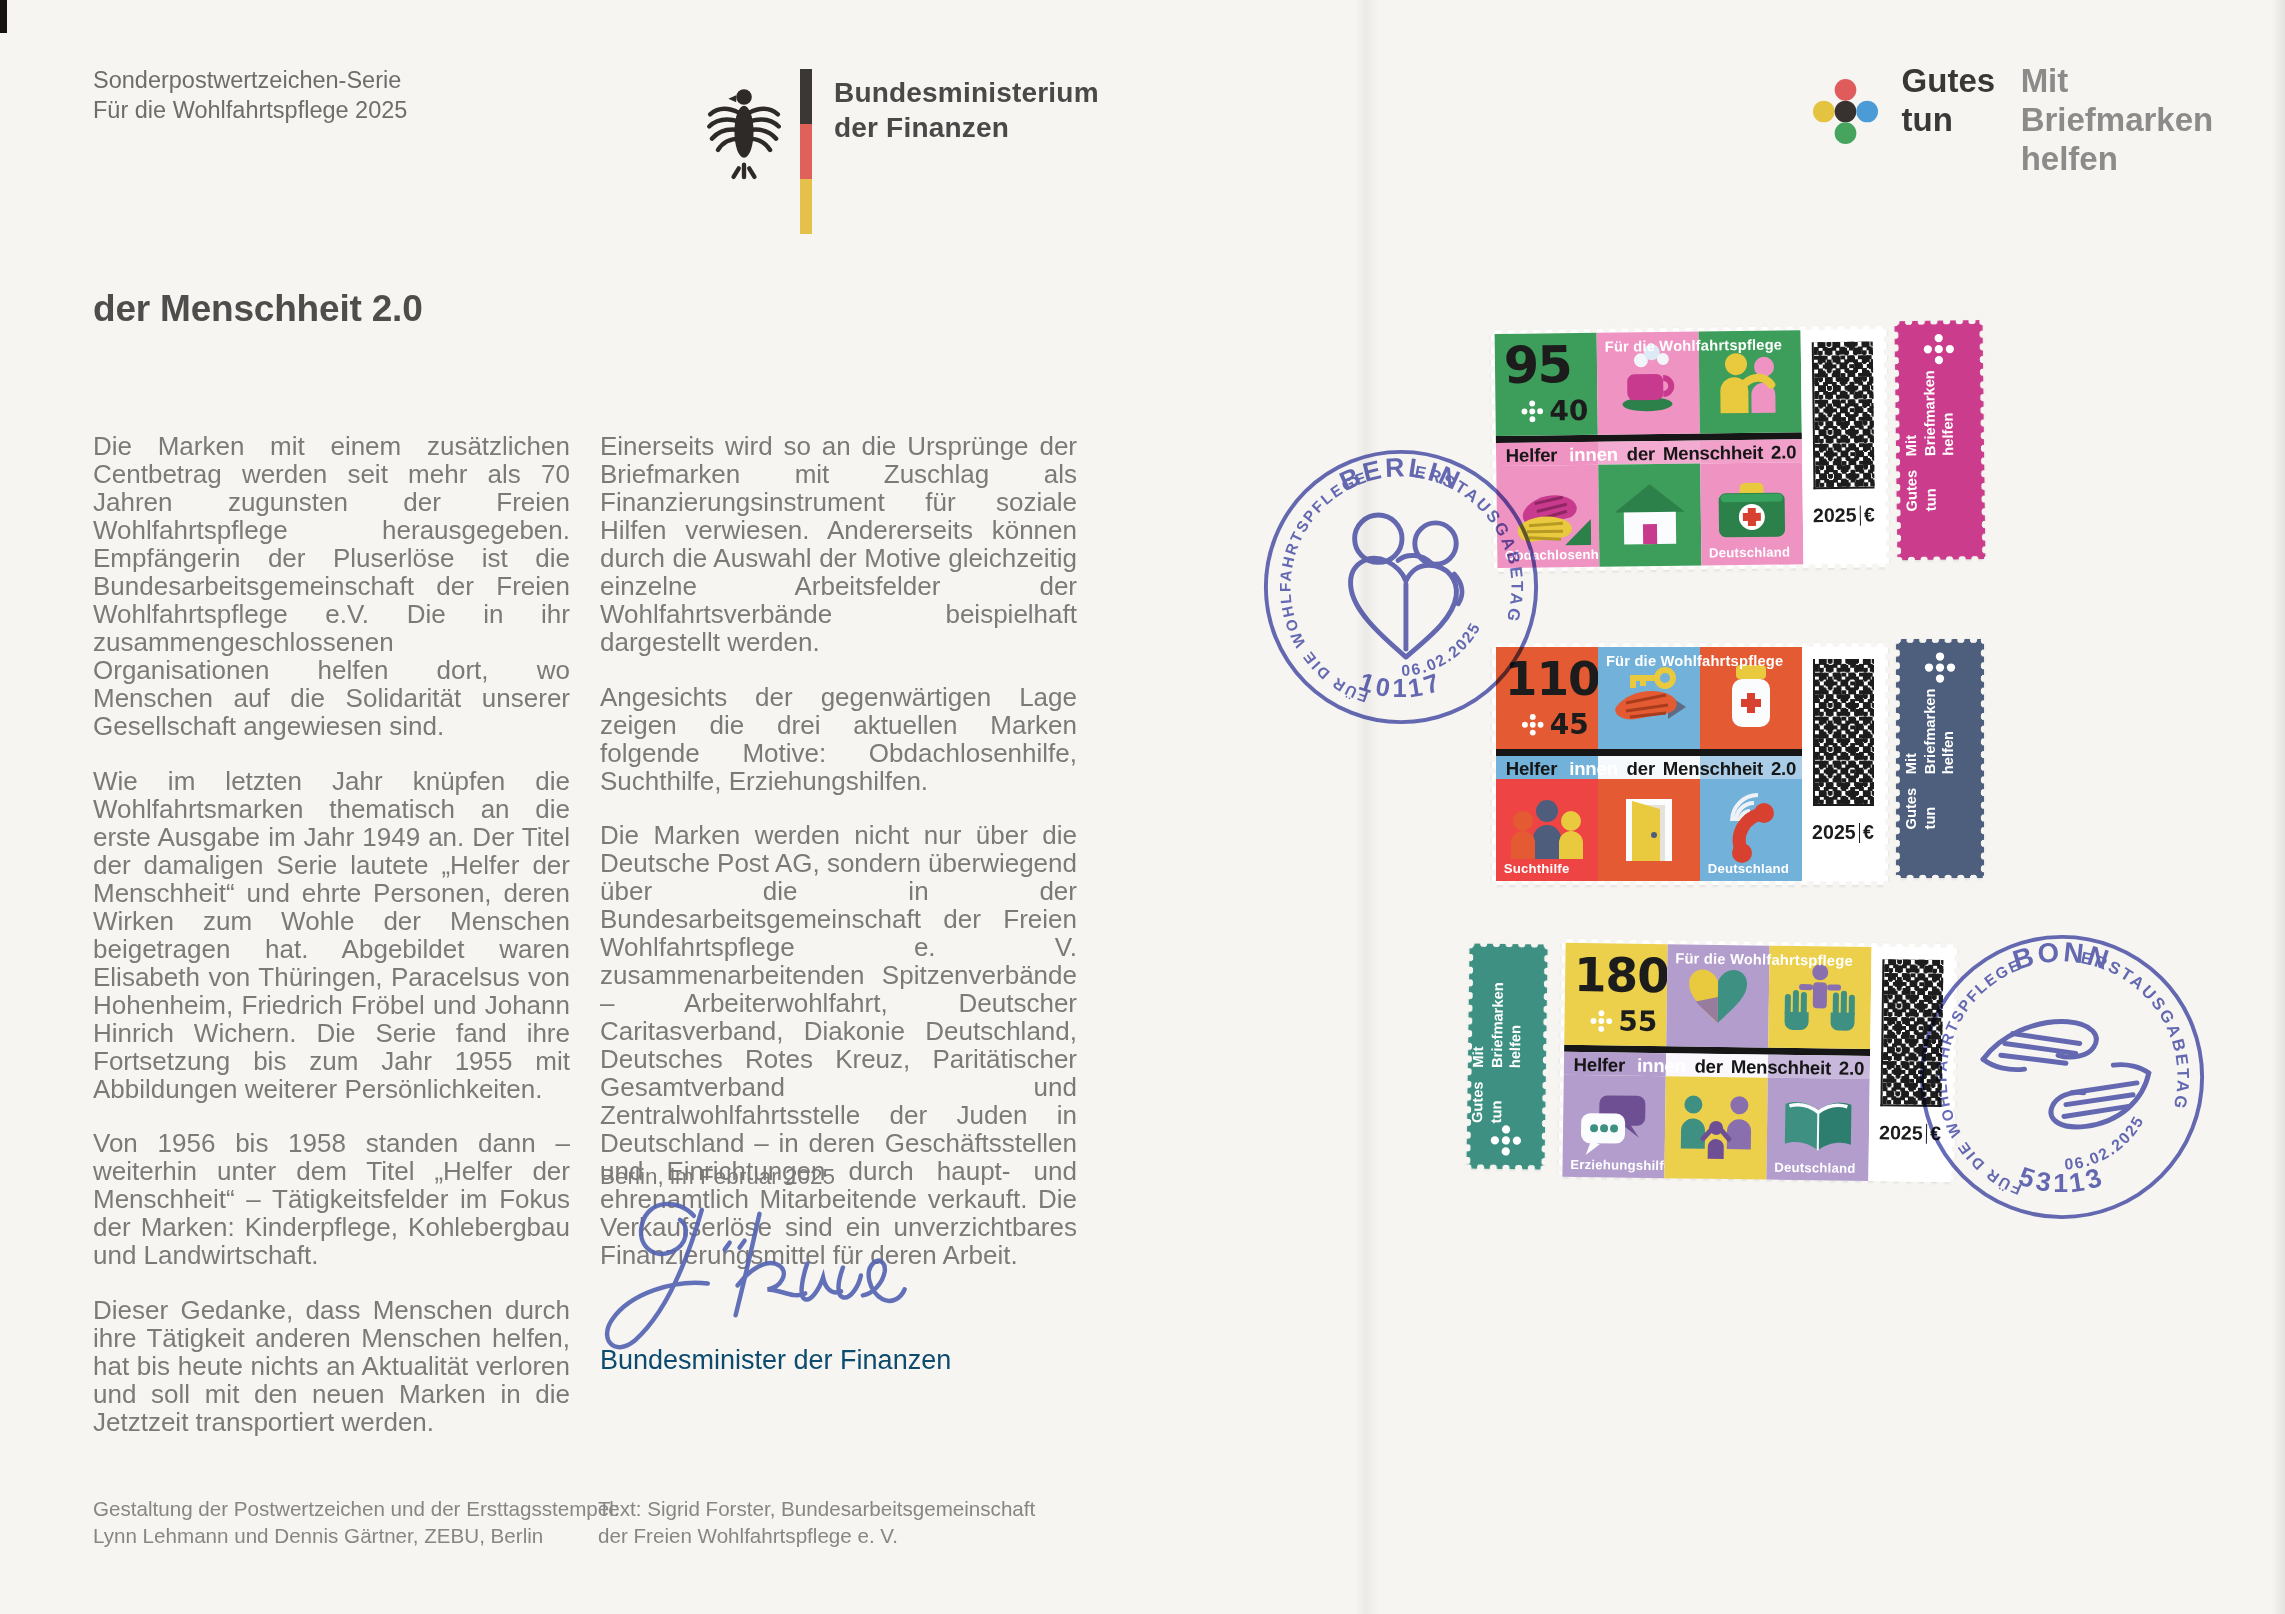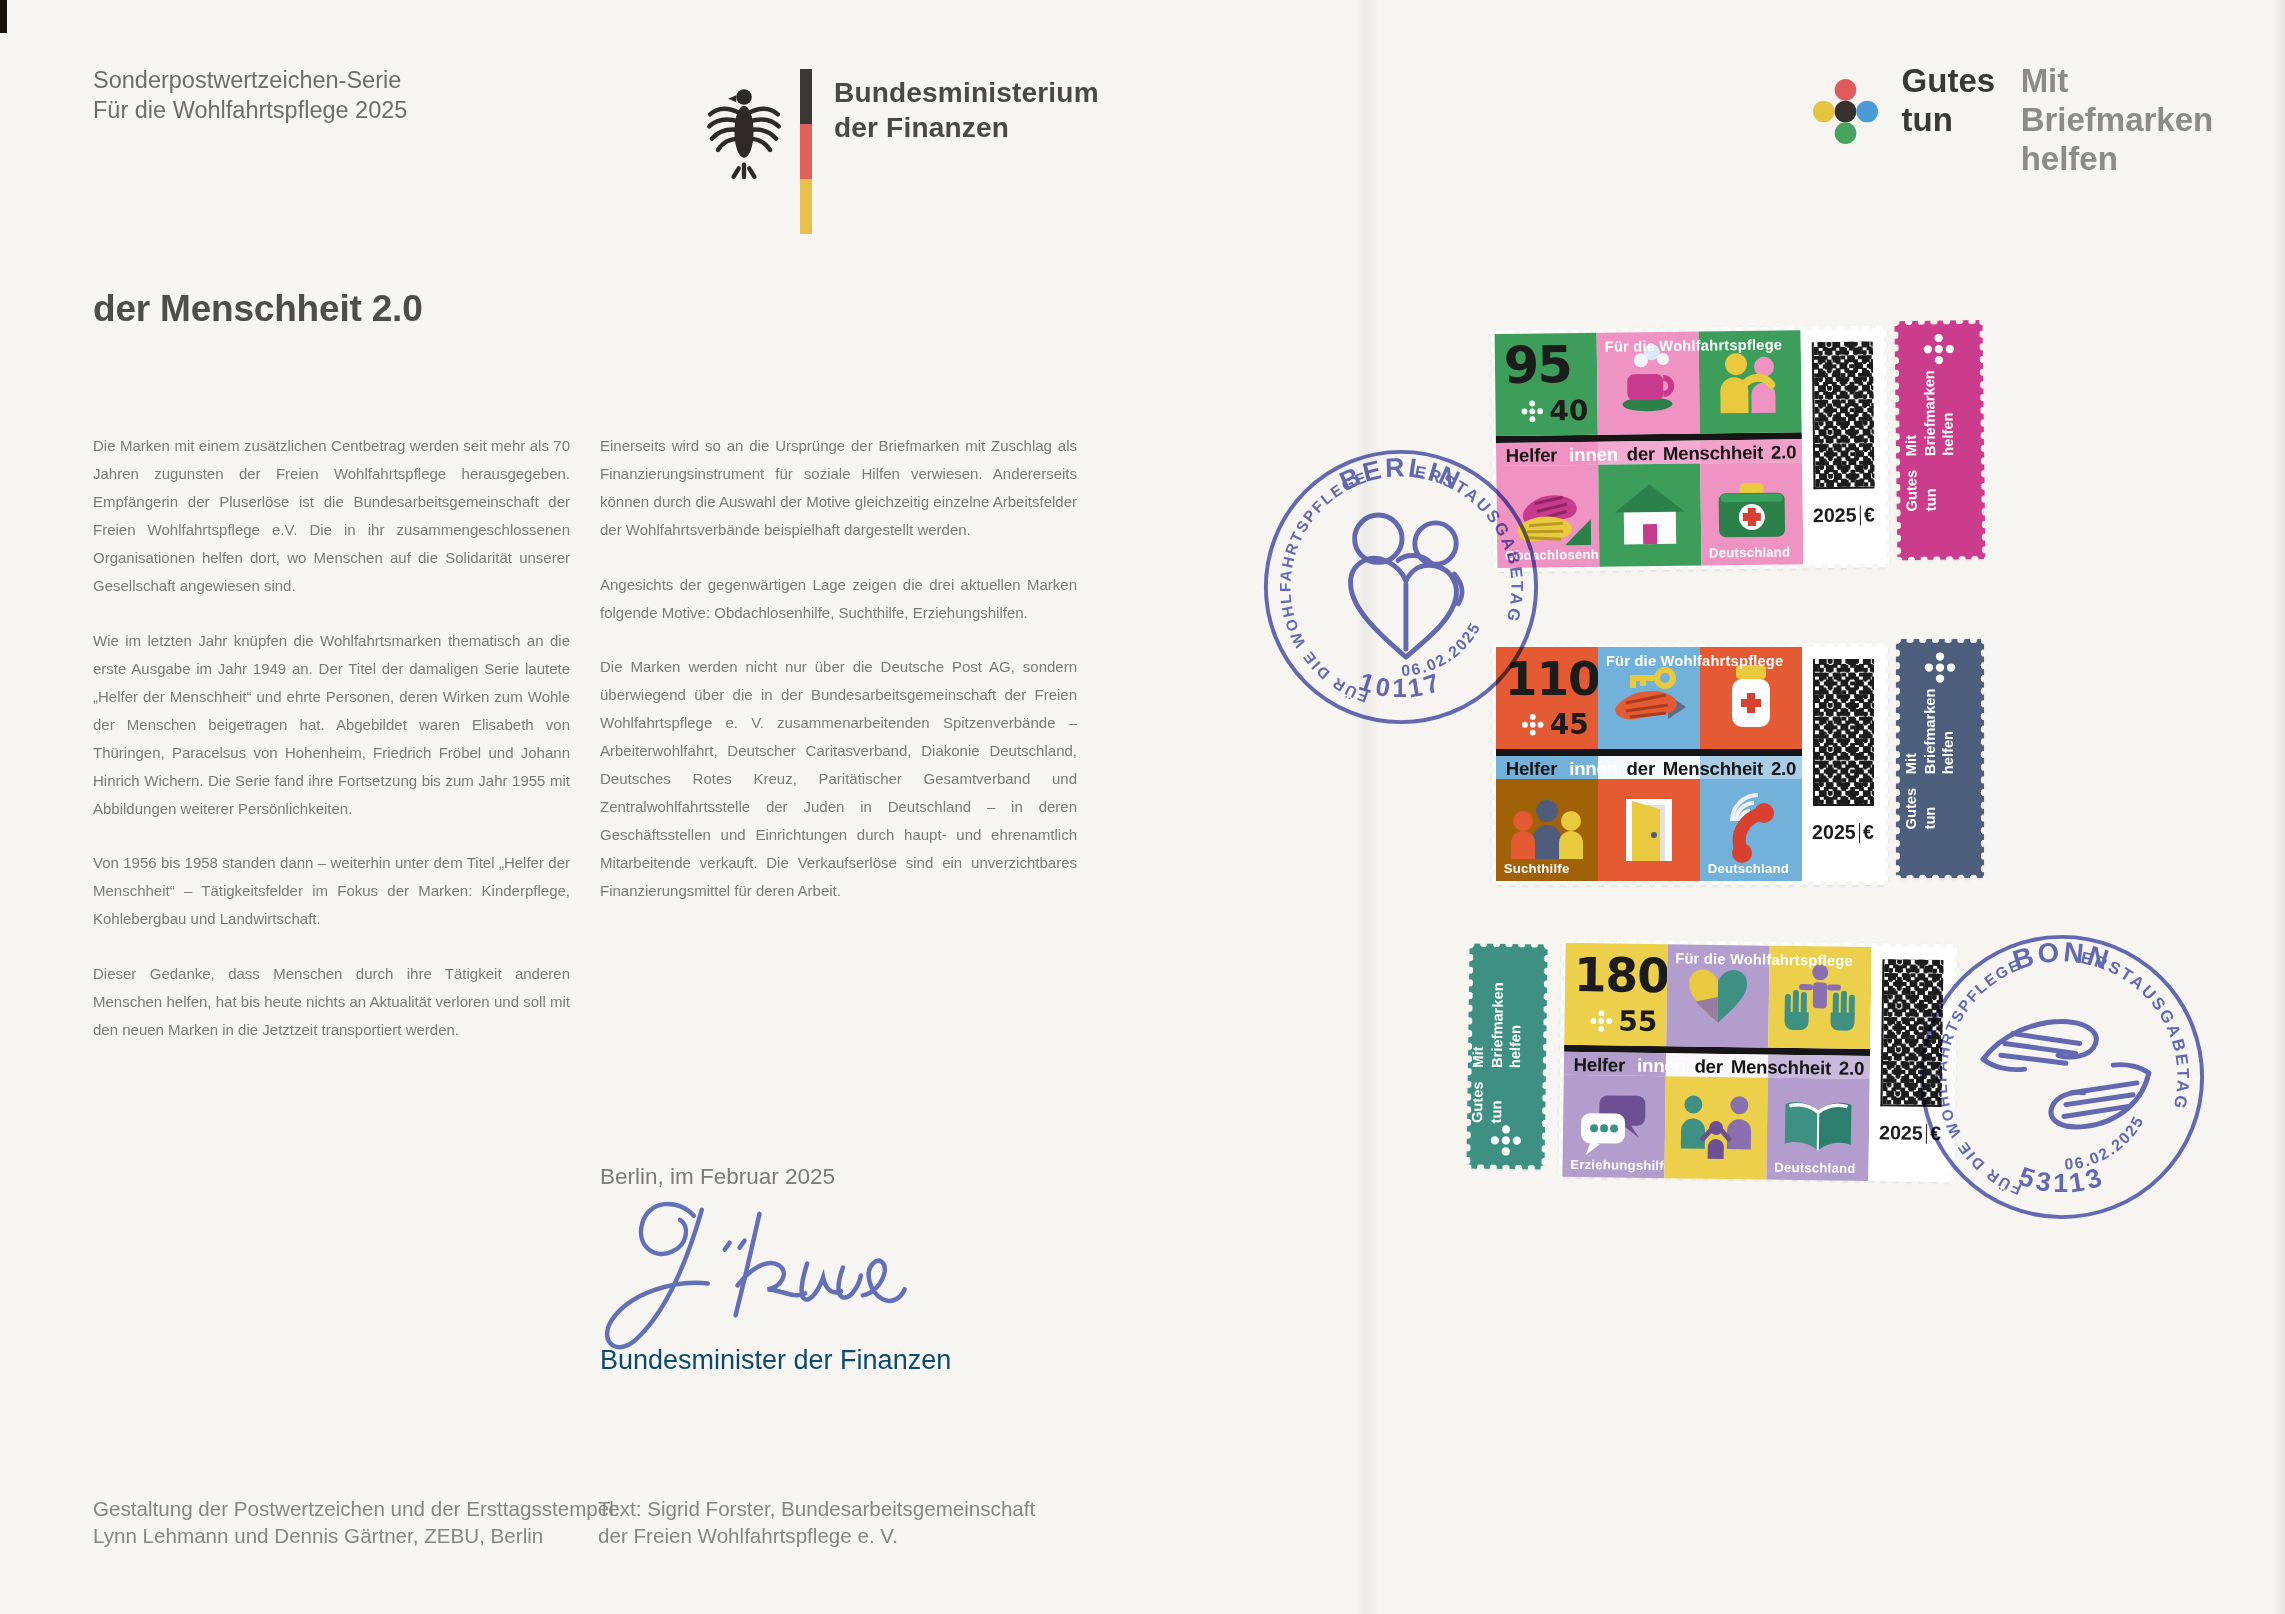--- a/index.html
+++ b/index.html
@@ -14,21 +14,21 @@
     background:linear-gradient(90deg,rgba(0,0,0,0),rgba(60,55,50,.10));}
 
   
   .series-label{position:absolute;left:93px;top:65px;font-size:23.5px;line-height:30px;color:#6d6d6b;}
   .bmf{position:absolute;left:704px;top:69px;display:flex;}
   .bmf-eagle{margin-top:3.9px;}
   .flag-bar{width:12.7px;height:165px;margin-left:15.7px;display:flex;flex-direction:column;}
   .flag-bar span{flex:1;}
   .bmf-name{margin-left:21.6px;margin-top:5.9px;font-size:28px;line-height:35px;font-weight:700;color:#4a4947;letter-spacing:0.2px;}
   .page-title{position:absolute;left:93px;top:286px;font-size:37px;line-height:46px;font-weight:700;color:#4e4d4b;letter-spacing:-0.2px;}
-  .col{position:absolute;top:432px;width:477px;font-size:15px;line-height:28px;color:#7b7a78;text-align:justify;}
+  .col{position:absolute;top:432px;width:477px;font-size:26px;line-height:28px;color:#7b7a78;text-align:justify;}
   .col1{left:93px;} .col2{left:600px;}
   .col p{margin:0 0 26.5px 0;}
   .dateline{position:absolute;left:600px;top:1164px;font-size:22.5px;color:#7b7a78;}
   .signature{position:absolute;left:588px;top:1188px;}
   .signer-role{position:absolute;left:600px;top:1345px;font-size:27px;color:#0c4a6e;}
   .credits{position:absolute;top:1496px;font-size:20.6px;line-height:26.5px;color:#878684;}
   .credits.a{left:93px;} .credits.b{left:598px;}
 
   
   .glogo{position:absolute;left:1811px;top:61px;display:flex;}
@@ -78,21 +78,21 @@
   .pf.l{top:-4.9px;bottom:-4.9px;left:-4.4px;width:8.8px;
     background-image:radial-gradient(circle 3.9px at 4.4px 6.4px,#f6f5f2 3.6px,rgba(0,0,0,0) 4px);background-size:8.8px 12.7px;}
   .pf.r{top:-4.9px;bottom:-4.9px;right:-4.4px;width:8.8px;
     background-image:radial-gradient(circle 3.9px at 4.4px 6.4px,#f6f5f2 3.6px,rgba(0,0,0,0) 4px);background-size:8.8px 12.7px;}
 
   
   .g1 .r1a{background:#3d9d5a;} .g1 .r1b{background:#ef93c3;} .g1 .r1c{background:#3d9d5a;}
   .g1 .r2a{background:#ef93c3;} .g1 .r2b{background:#3d9d5a;} .g1 .r2c{background:#ef93c3;}
   .g1 .bc1{background:#ef93c3;} .g1 .bc2{background:#f3abd1;} .g1 .bc3{background:#f0a0c9;}
   .g2 .r1a{background:#e45a32;} .g2 .r1b{background:#72b1da;} .g2 .r1c{background:#e45a32;}
-  .g2 .r2a{background:#a16207;} .g2 .r2b{background:#e45a32;} .g2 .r2c{background:#72b1da;}
+  .g2 .r2a{background:#ef4444;} .g2 .r2b{background:#e45a32;} .g2 .r2c{background:#72b1da;}
   .g2 .bc1{background:#72b1da;} .g2 .bc2{background:#f6f9fc;} .g2 .bc3{background:#a9cde7;}
   .g3 .r1a{background:#ecd04b;} .g3 .r1b{background:#b29dcc;} .g3 .r1c{background:#ecd04b;}
   .g3 .r2a{background:#b29dcc;} .g3 .r2b{background:#ecd04b;} .g3 .r2c{background:#b29dcc;}
   .g3 .bc1{background:#b29dcc;} .g3 .bc2{background:#faf8fc;} .g3 .bc3{background:#c8b8db;}
   .tab1{background:#cb3c8c;} .tab2{background:#4d5f7d;} .tab3{background:#3e9182;}
 
   .postmark{position:absolute;z-index:6;mix-blend-mode:multiply;opacity:.93;}
 </style>
 </head>
 <body>

